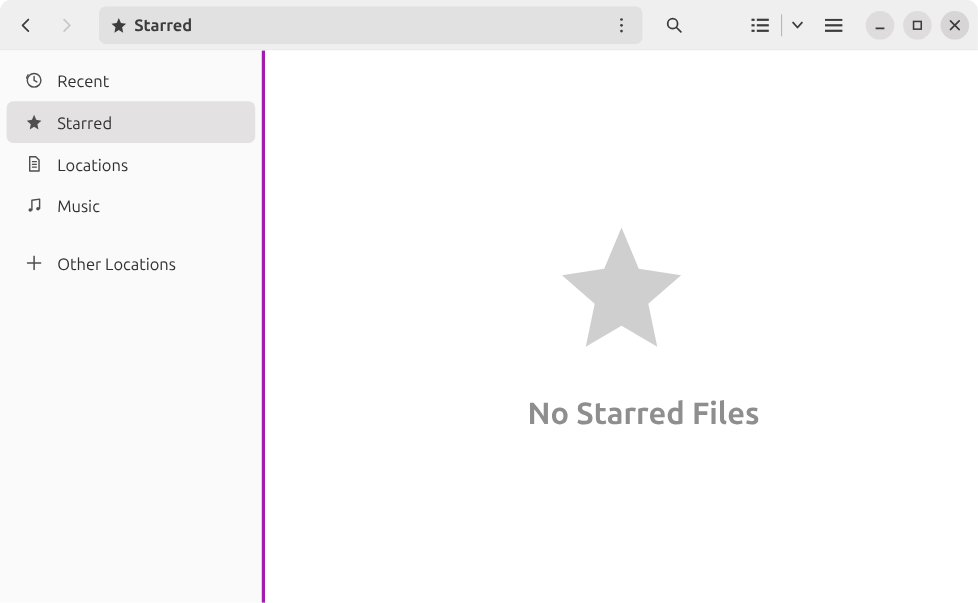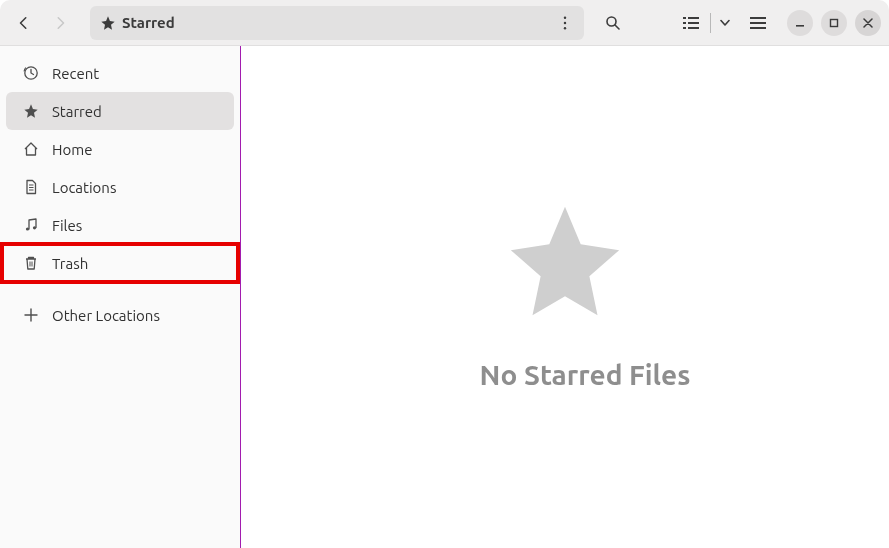--- a/index.html
+++ b/index.html
@@ -124,21 +124,21 @@
     .winbtn.close {
       background: #d7d5d5;
     }
     .body-area {
       display: flex;
       height: calc(100% - 46px);
     }
     .sidebar {
       width: 241px;
       background: #fafafa;
-      border-right: 1px solid #a21caf;
+      border-right: 3px solid #a21caf;
       padding-top: 8px;
     }
     .sidebar-item {
       height: 38px;
       display: flex;
       align-items: center;
       padding: 0 16px;
       gap: 12px;
       cursor: pointer;
       font-size: 15px;
@@ -293,62 +293,45 @@
 
     <div class="sidebar-item selected">
       <span class="icon">
         <svg width="16" height="16" viewBox="0 0 24 24">
             <path fill="#4f4f4f" d="M12 2l2.9 6.9L22 10l-5.5 4.8L18 22l-6-3.5L6 22l1.5-7.2L2 10l7.1-1.1z"></path>
           </svg>
       </span>
       <span>Starred</span>
     </div>
 
-    <div class="sidebar-item">
-      <span class="icon">
-        <svg width="16" height="16" viewBox="0 0 16 16">
-            <path d="M2 8 L8 2 L14 8 M3.5 7 V14 H12.5 V7" stroke="#4f4f4f" stroke-width="1.3" fill="none" stroke-linejoin="round"></path>
-          </svg>
-      </span>
-      <span>Home</span>
-    </div>
 
     <div class="sidebar-item">
       <span class="icon">
         <svg width="16" height="16" viewBox="0 0 16 16">
             <path d="M4 1.5 H9.5 L12.5 4.5 V14.5 H4 Z" stroke="#4f4f4f" stroke-width="1.3" fill="none" stroke-linejoin="round"></path>
             <path d="M6 6 H10.5 M6 8.5 H10.5 M6 11 H10.5" stroke="#4f4f4f" stroke-width="1.2"></path>
           </svg>
       </span>
       <span>Locations</span>
     </div>
 
 
     <div class="sidebar-item">
       <span class="icon">
         <svg width="16" height="16" viewBox="0 0 16 16">
             <path d="M6 12 V3 L13 2 V10.5" stroke="#4f4f4f" stroke-width="1.3" fill="none" stroke-linecap="round" stroke-linejoin="round"></path>
             <circle cx="4.5" cy="12" r="1.6" fill="#4f4f4f"></circle>
             <circle cx="11.5" cy="10.8" r="1.6" fill="#4f4f4f"></circle>
           </svg>
       </span>
-      <span>Files</span>
-    </div>
-
-
-
-    <div class="sidebar-item sidebar-highlight">
-      <span class="icon">
-        <svg width="16" height="16" viewBox="0 0 16 16">
-            <path d="M3 4 H13 M5.5 4 V2.5 H10.5 V4 M4 4 L4.8 14 H11.2 L12 4" stroke="#4f4f4f" stroke-width="1.3" fill="none" stroke-linejoin="round"></path>
-            <path d="M7 6.5 V11.5 M9 6.5 V11.5" stroke="#4f4f4f" stroke-width="1"></path>
-          </svg>
-      </span>
-      <span>Trash</span>
-    </div>
+      <span>Music</span>
+    </div>
+
+
+
 
     <div class="sidebar-gap"></div>
 
     <div class="sidebar-item">
       <span class="icon">
         <svg width="14" height="14" viewBox="0 0 14 14">
             <path d="M7 1 V13 M1 7 H13" stroke="#4f4f4f" stroke-width="1.4" stroke-linecap="round"></path>
           </svg>
       </span>
       <span>Other Locations</span>

